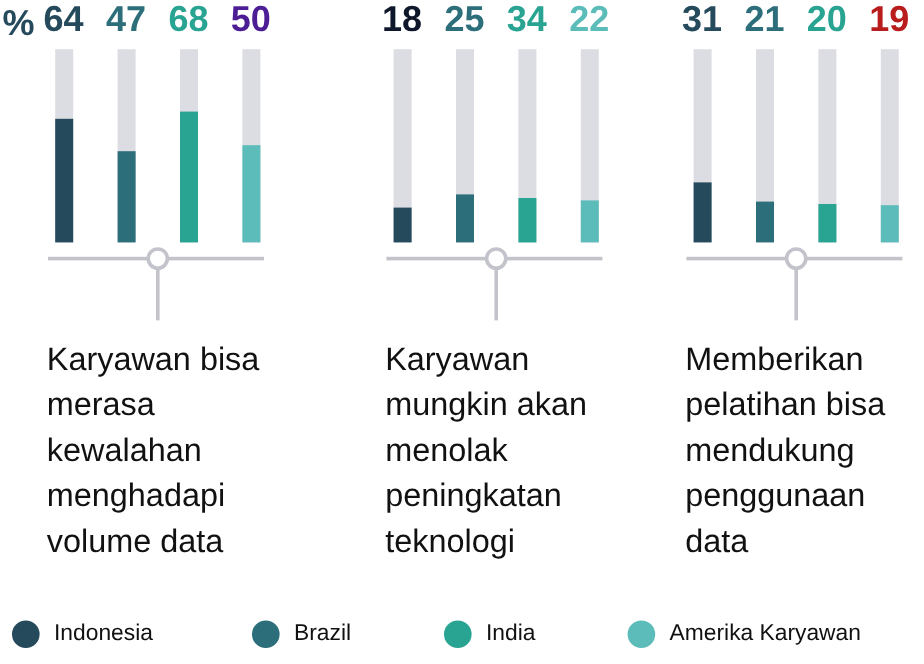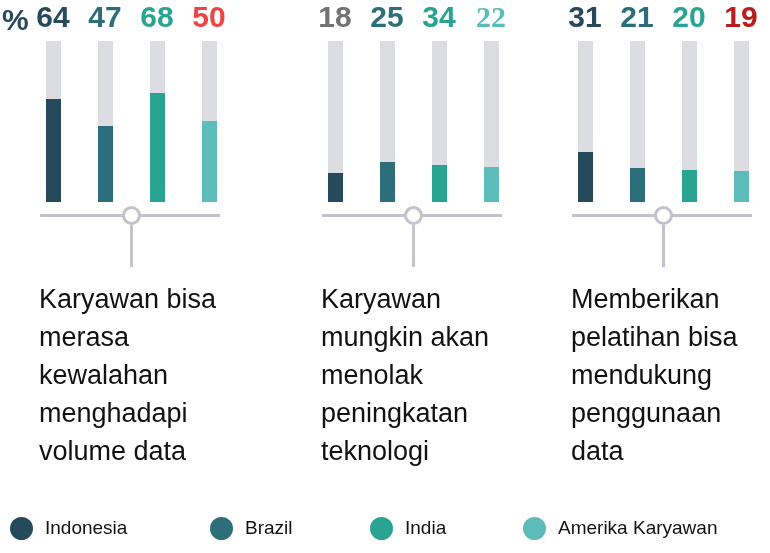--- a/index.html
+++ b/index.html
@@ -140,54 +140,54 @@
             <div class="fill" style="background: rgb(44, 110, 122); height: 76px;"></div>
           </div>
       </div>
       <div class="bar-col">
         <div class="val" style="color: rgb(42, 164, 146);">68</div>
         <div class="track" style="background: rgb(220, 220, 227);">
             <div class="fill" style="background: rgb(42, 164, 146); height: 109px;"></div>
           </div>
       </div>
       <div class="bar-col">
-        <div class="val" style="color: #ef4444;">50</div>
+        <div class="val" style="color: #4c1d95;">50</div>
         <div class="track" style="background: rgb(220, 220, 227);">
             <div class="fill" style="background: rgb(92, 188, 186); height: 81px;"></div>
           </div>
       </div>
     </div>
     <div class="axis-line" style="background: rgb(195, 195, 203);"></div>
     <div class="axis-circle" style="border-color: rgb(195, 195, 203);"></div>
     <div class="axis-stem" style="background: rgb(195, 195, 203);"></div>
     <p class="caption">Karyawan bisa merasa kewalahan menghadapi volume data</p>
   </section>
 
   <section class="group" style="left:318px">
     <div class="vals">
       <div class="bar-col">
-        <div class="val" style="color: #737373;">18</div>
+        <div class="val" style="color: #0f172a;">18</div>
         <div class="track" style="background: rgb(220, 220, 227);">
             <div class="fill" style="background: rgb(37, 74, 92); height: 29px;"></div>
           </div>
       </div>
       <div class="bar-col">
         <div class="val" style="color: rgb(44, 110, 122);">25</div>
         <div class="track" style="background: rgb(220, 220, 227);">
             <div class="fill" style="background: rgb(44, 110, 122); height: 40px;"></div>
           </div>
       </div>
       <div class="bar-col">
         <div class="val" style="color: rgb(42, 164, 146);">34</div>
         <div class="track" style="background: rgb(220, 220, 227);">
             <div class="fill" style="background: rgb(42, 164, 146); height: 37px;"></div>
           </div>
       </div>
       <div class="bar-col">
-        <div class="val" style="color: rgb(92, 188, 186); font-family: Liberation Serif, serif;">22</div>
+        <div class="val" style="color: rgb(92, 188, 186);">22</div>
         <div class="track" style="background: rgb(220, 220, 227);">
             <div class="fill" style="background: rgb(92, 188, 186); height: 35px;"></div>
           </div>
       </div>
     </div>
     <div class="axis-line" style="background: rgb(195, 195, 203);"></div>
     <div class="axis-circle" style="border-color: rgb(195, 195, 203);"></div>
     <div class="axis-stem" style="background: rgb(195, 195, 203);"></div>
     <p class="caption">Karyawan mungkin akan menolak peningkatan teknologi</p>
   </section>

